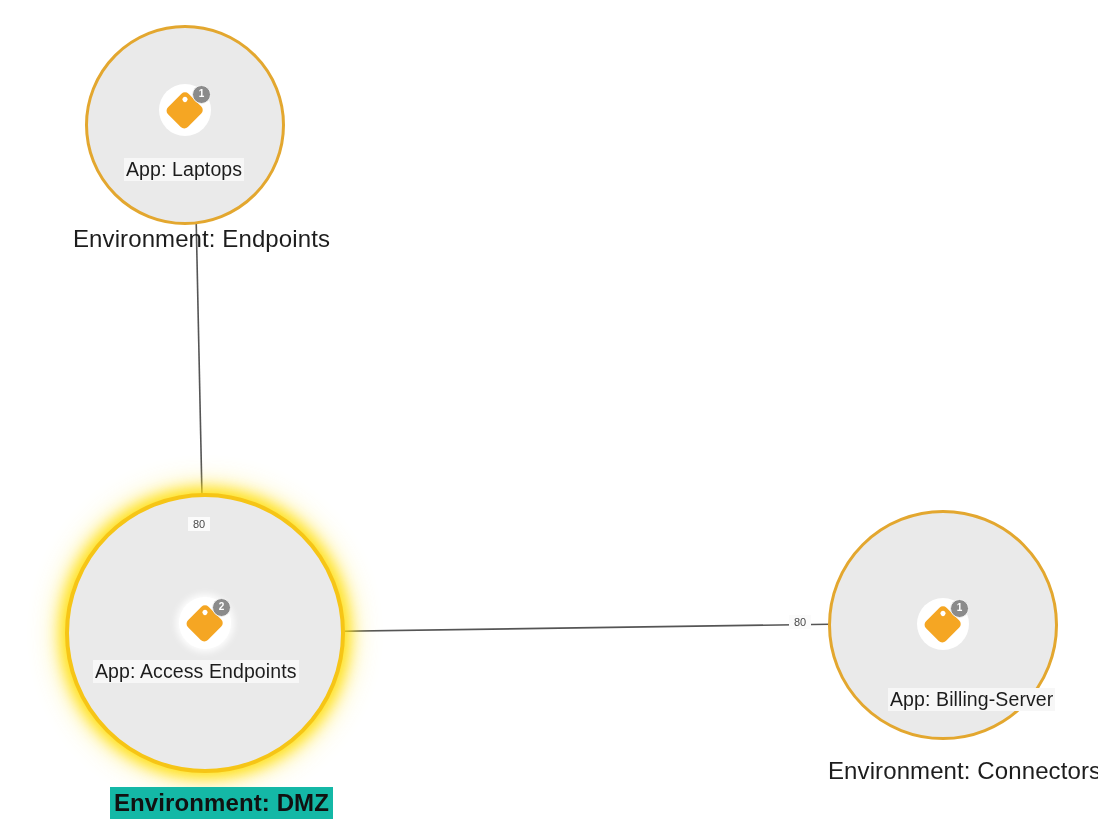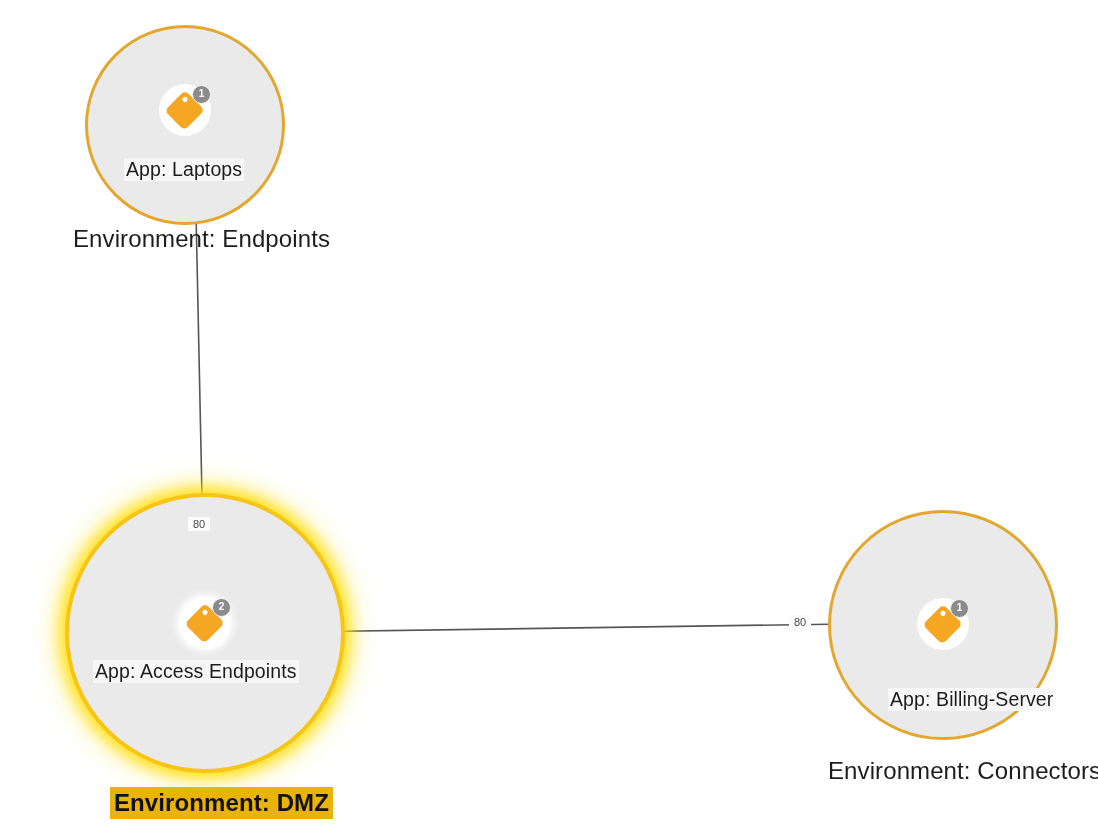--- a/index.html
+++ b/index.html
@@ -30,21 +30,21 @@
   
   .env-label{
     position:absolute;
     white-space:nowrap;
     font-size:24px;
     color:#1d1d1d;
     letter-spacing:.1px;
   }
   .env-label.highlight{
     font-weight:bold;
-    background:#eab308;
+    background:#14b8a6;
     padding:2px 4px;
     color:#111;
   }
 
   
   .app{position:absolute;}
   .app-icon{
     position:absolute;
     left:0;top:0;
     width:52px;height:52px;

